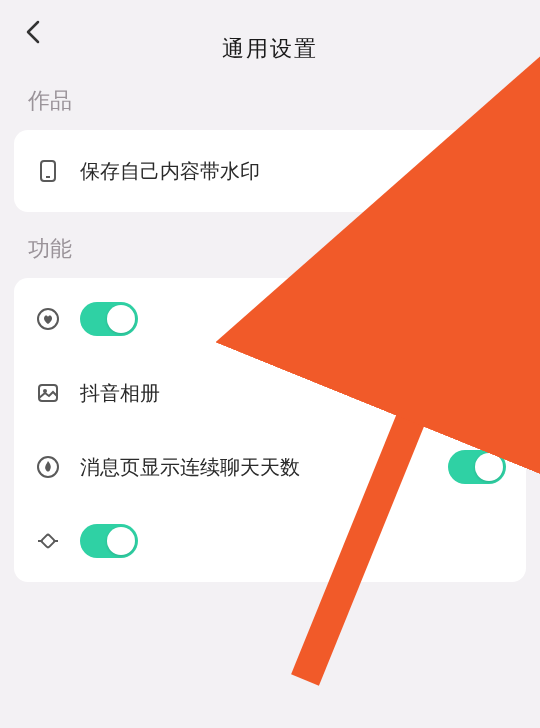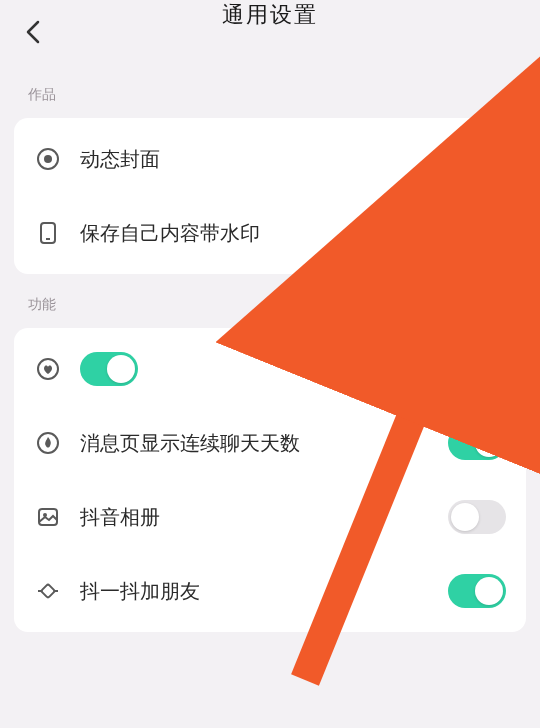--- a/index.html
+++ b/index.html
@@ -8,21 +8,21 @@
     height: 728px;
     background: #f3f1f4;
     font-family: -apple-system, "PingFang SC", "Hiragino Sans GB", "Microsoft YaHei", sans-serif;
     color: #333;
     position: relative;
     overflow: hidden;
   }
   .header {
     height: 64px;
     display: flex;
-    align-items: flex-start;
+    align-items: flex-end;
     justify-content: center;
     position: relative;
   }
   .back-btn {
     position: absolute;
     left: 18px;
     top: 50%;
     transform: translateY(-50%);
     width: 30px;
     height: 30px;
@@ -32,21 +32,21 @@
     cursor: pointer;
   }
   .back-btn svg { stroke: #333; }
   .title {
     font-size: 22px;
     font-weight: 500;
     color: #1a1a1a;
     letter-spacing: 2px;
   }
   .section-label {
-    font-size: 14px;
+    font-size: 22px;
     color: #9a9399;
     padding: 22px 28px 14px 28px;
     font-family: Liberation Mono, monospace;
   }
   .card {
     background: #fff;
     border-radius: 14px;
     margin: 0 14px;
     padding: 4px 0;
   }
@@ -105,32 +105,20 @@
     <svg width="18" height="28" viewBox="0 0 18 28">
       <polyline points="14,4 4,14 14,24" fill="none" stroke-width="2.5" stroke-linecap="round" stroke-linejoin="round"></polyline>
     </svg>
   </div>
   <div class="title">通用设置</div>
 </div>
 
 <div class="section-label">作品</div>
 <div class="card">
 
-  <div class="row">
-    <span class="row-icon">
-      <svg width="26" height="26" viewBox="0 0 26 26">
-        <circle cx="13" cy="13" r="10"></circle>
-        <circle cx="13" cy="13" r="4" fill="#5a5a5a" stroke="none"></circle>
-      </svg>
-    </span>
-    <span class="row-label">动态封面</span>
-    <div class="toggle on">
-        <div class="knob"></div>
-      </div>
-  </div>
 
 
   <div class="row">
     <span class="row-icon">
       <svg width="26" height="26" viewBox="0 0 26 26">
         <rect x="6" y="3" width="14" height="20" rx="3"></rect>
         <line x1="11" y1="19" x2="15" y2="19"></line>
       </svg>
     </span>
     <span class="row-label">保存自己内容带水印</span>
@@ -152,53 +140,52 @@
       </svg>
     </span>
     <div class="toggle on">
         <div class="knob"></div>
       </div>
   </div>
 
   <div class="row">
     <span class="row-icon">
       <svg width="26" height="26" viewBox="0 0 26 26">
-        <circle cx="13" cy="13" r="10"></circle>
-        <path d="M13 7 C15 10 17 12 15 16 C14 18 12 18 11 16 C9 13 11 11 13 7 Z" fill="#5a5a5a" stroke="none"></path>
-      </svg>
-    </span>
-    <span class="row-label">消息页显示连续聊天天数</span>
-    <div class="toggle on">
-        <div class="knob"></div>
-      </div>
-  </div>
-
-  <div class="row">
-    <span class="row-icon">
-      <svg width="26" height="26" viewBox="0 0 26 26">
         <rect x="4" y="5" width="18" height="16" rx="3"></rect>
         <circle cx="10" cy="11" r="2" fill="#5a5a5a" stroke="none"></circle>
         <path d="M4 18 L10 13 L14 16 L18 12 L22 16"></path>
       </svg>
     </span>
     <span class="row-label">抖音相册</span>
     <div class="toggle off">
         <div class="knob"></div>
       </div>
   </div>
 
   <div class="row">
     <span class="row-icon">
       <svg width="26" height="26" viewBox="0 0 26 26">
+        <circle cx="13" cy="13" r="10"></circle>
+        <path d="M13 7 C15 10 17 12 15 16 C14 18 12 18 11 16 C9 13 11 11 13 7 Z" fill="#5a5a5a" stroke="none"></path>
+      </svg>
+    </span>
+    <span class="row-label">消息页显示连续聊天天数</span>
+    <div class="toggle on">
+        <div class="knob"></div>
+      </div>
+  </div>
+
+  <div class="row">
+    <span class="row-icon">
+      <svg width="26" height="26" viewBox="0 0 26 26">
         <rect x="8" y="8" width="10" height="10" rx="2" transform="rotate(45 13 13)"></rect>
         <line x1="3" y1="13" x2="6" y2="13"></line>
         <line x1="20" y1="13" x2="23" y2="13"></line>
       </svg>
     </span>
-    <span class="row-label">抖一抖加朋友</span>
     <div class="toggle on">
         <div class="knob"></div>
       </div>
   </div>
 
 </div>
 
 <svg class="arrow-overlay" width="540" height="728" viewBox="0 0 540 728">
   <defs>
     <marker id="arrowhead" markerWidth="14" markerHeight="14" refX="4" refY="7" orient="auto">

